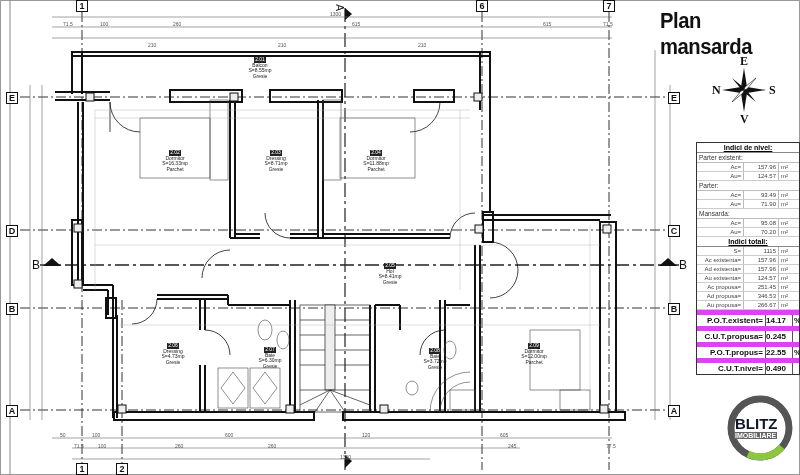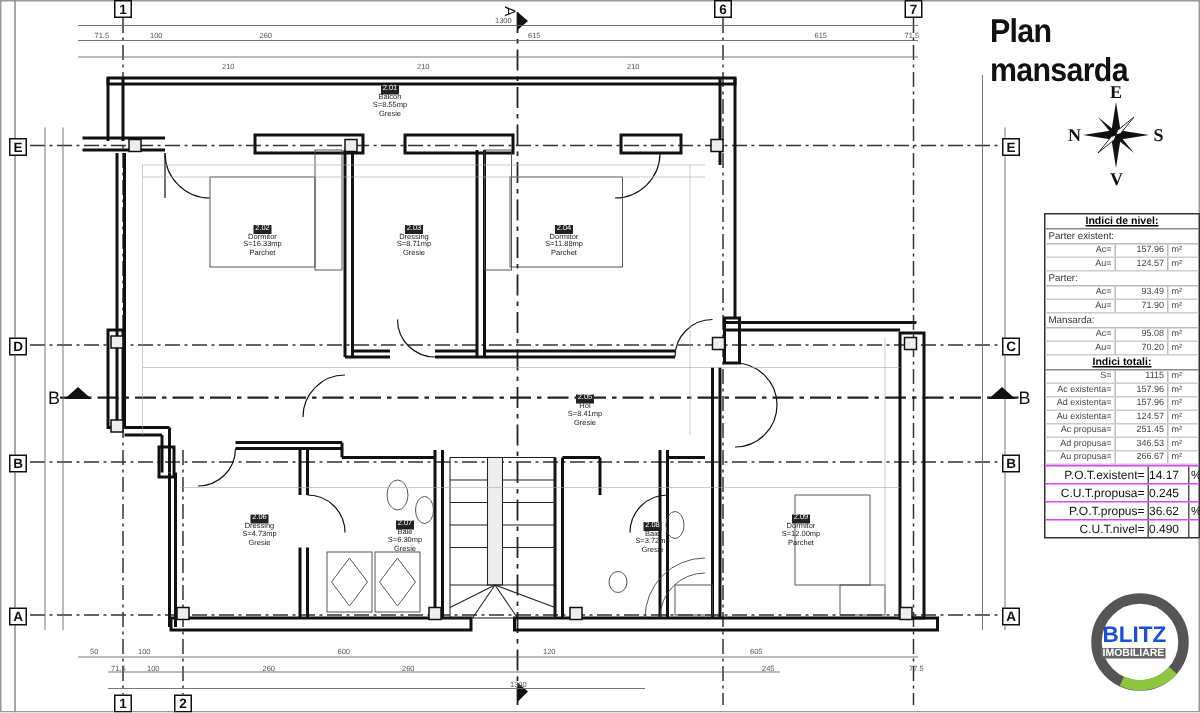--- a/index.html
+++ b/index.html
@@ -7,25 +7,25 @@
   #plan { position:absolute; left:0; top:0; width:800px; height:475px; }
   .title { position:absolute; left:660px; top:8px; font-family:"Liberation Sans", sans-serif; font-weight:bold; font-size:22px; letter-spacing:-0.5px; color:#111; transform:scaleX(0.92); transform-origin:left top; }
   .compass-lbl { position:absolute; font-family:"Liberation Serif", serif; font-weight:bold; font-size:12px; color:#111; }
   .table-wrap { position:absolute; left:696px; top:142px; width:102px; border:1px solid #333; background:#fff; font-family:"Liberation Sans", sans-serif; }
   .t-head { font-size:7px; font-weight:bold; text-align:center; text-decoration:underline; padding:1px 0; border-bottom:1px solid #888; }
   .t-group { font-size:6.5px; padding:1px 2px; border-bottom:1px solid #bbb; color:#333; }
   .t-row { display:flex; font-size:6px; border-bottom:1px solid #ccc; color:#444; height:8px; line-height:8px; }
   .t-row .k { flex:0 0 44px; text-align:right; padding-right:2px; }
   .t-row .v { flex:0 0 32px; text-align:right; border-left:1px solid #bbb; border-right:1px solid #bbb; padding-right:2px; }
   .t-row .u { flex:1; padding-left:2px; }
-  .t-big { display:flex; font-size:8px; font-weight:normal; border-top:1px solid #d946ef; height:11px; line-height:11px; color:#111; }
+  .t-big { display:flex; font-size:8px; font-weight:bold; border-top:5px solid #d946ef; height:11px; line-height:11px; color:#111; }
   .t-big .k { flex:0 0 66px; text-align:right; padding-right:2px; }
   .t-big .v { flex:0 0 24px; text-align:left; border-left:1px solid #555; padding-right:2px; }
   .t-big .u { flex:1; border-left:1px solid #555; padding-left:1px; }
-  .logo-text1 { position:absolute; left:735px; top:415px; font-family:"Liberation Sans", sans-serif; font-weight:bold; font-size:15px; color:#1d4ed8; letter-spacing:0px; }
+  .logo-text1 { position:absolute; left:735px; top:415px; font-family:"Liberation Sans", sans-serif; font-weight:bold; font-size:15px; color:#0f172a; letter-spacing:0px; }
   .logo-text2 { position:absolute; left:734px; top:432px; font-family:"Liberation Sans", sans-serif; font-weight:bold; font-size:7px; color:#fff; background:#666; padding:0 1px; }
   .room-label { position:absolute; font-size:5px; line-height:5.5px; text-align:center; color:#222; font-family:"Liberation Sans", sans-serif; }
   .room-label .code { display:inline-block; background:#222; color:#fff; padding:0 1px; font-size:5px; }
   .axis-tag { position:absolute; width:10px; height:10px; border:1px solid #111; background:#fff; font-size:9px; font-weight:bold; text-align:center; line-height:10px; font-family:"Liberation Sans", sans-serif; color:#111; }
   .sec-lbl { position:absolute; font-size:12px; color:#111; font-family:"Liberation Sans", sans-serif; }
   .dim { position:absolute; font-size:5px; color:#555; font-family:"Liberation Sans", sans-serif; }
 </style>
 </head>
 <body>
 
@@ -412,21 +412,21 @@
       <span class="v">14.17</span>
       <span class="u">%</span>
     </div>
   <div class="t-big">
       <span class="k">C.U.T.propusa=</span>
       <span class="v">0.245</span>
       <span class="u"></span>
     </div>
   <div class="t-big">
       <span class="k">P.O.T.propus=</span>
-      <span class="v">36.62</span>
+      <span class="v">22.55</span>
       <span class="u">%</span>
     </div>
   <div class="t-big">
       <span class="k">C.U.T.nivel=</span>
       <span class="v">0.490</span>
       <span class="u"></span>
     </div>
 </div>
 
 <div class="logo-text1">BLITZ</div>

